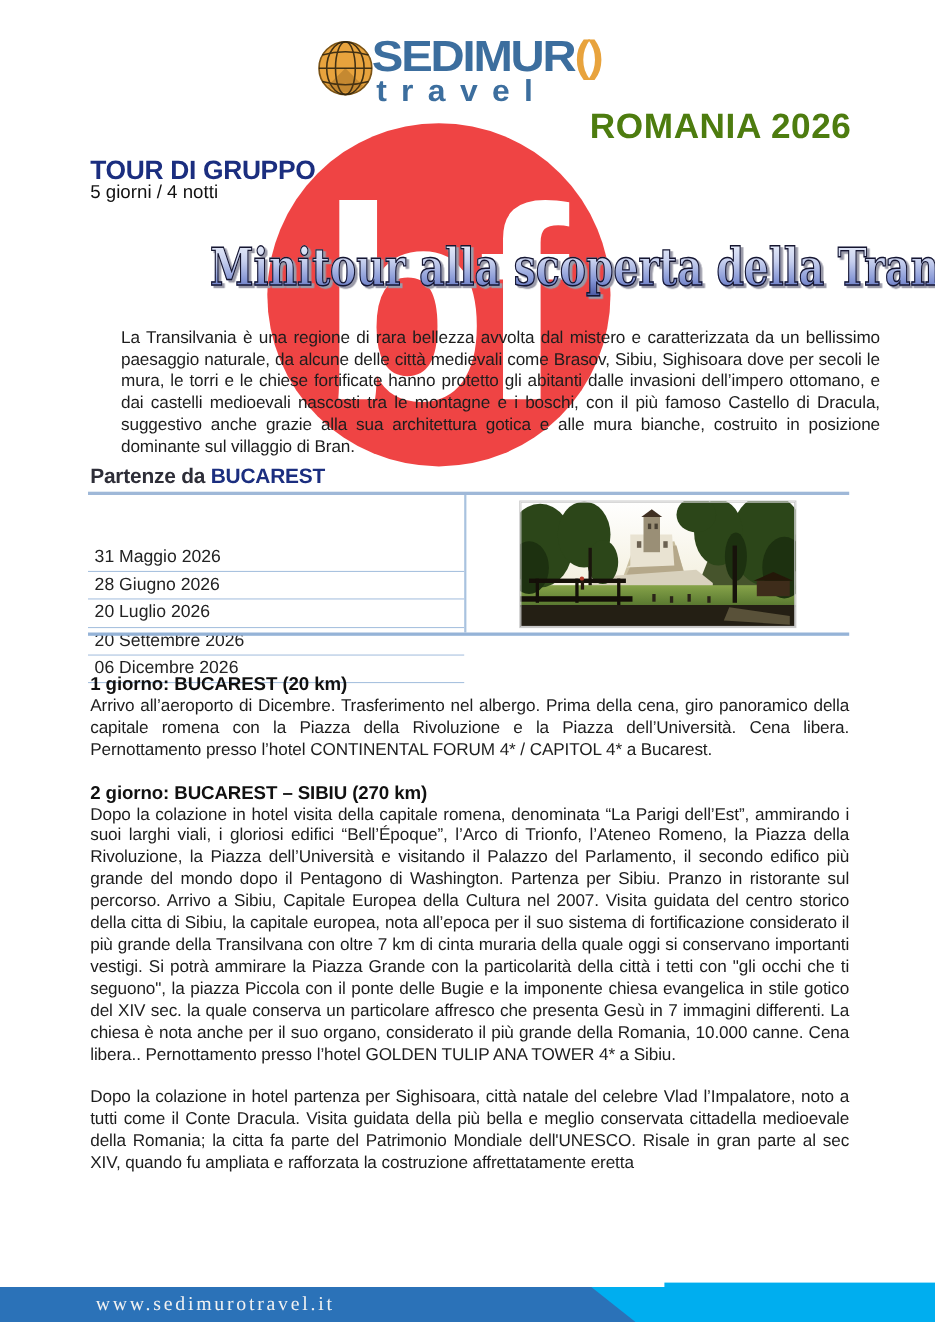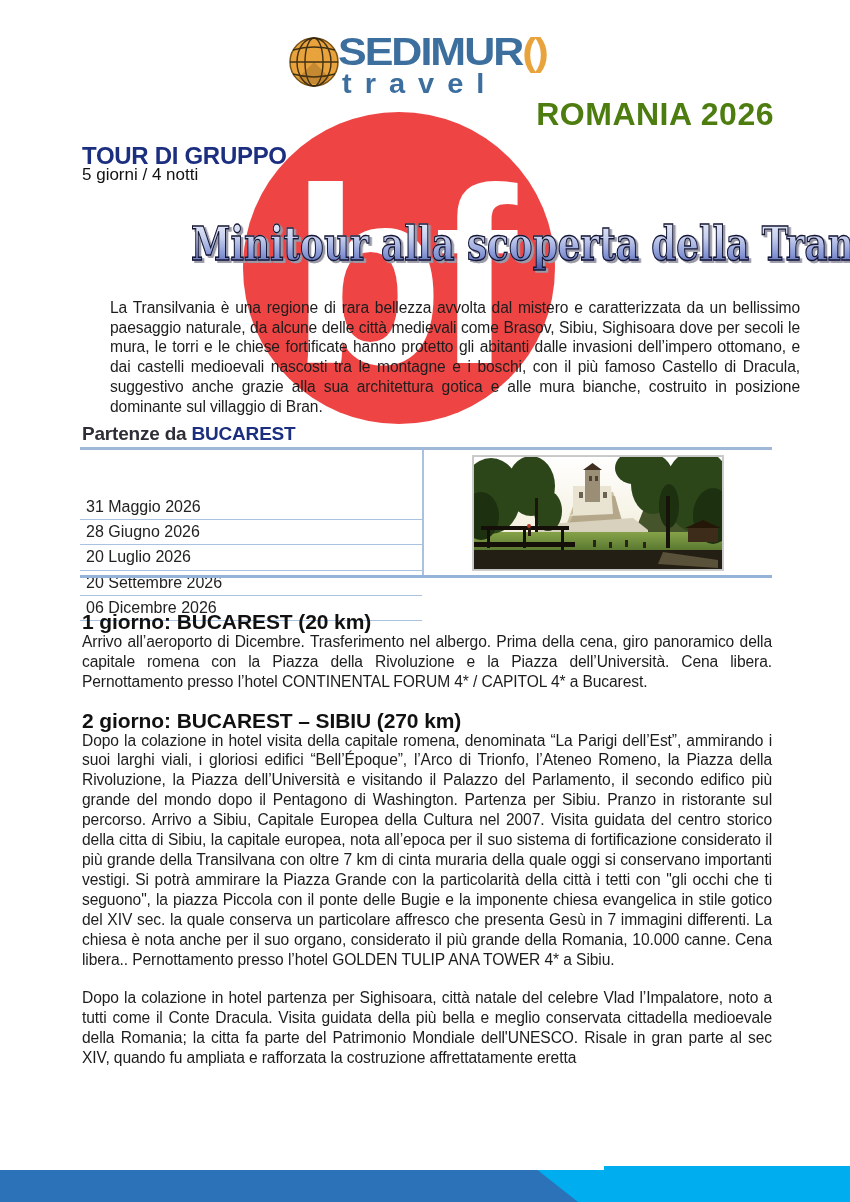--- a/index.html
+++ b/index.html
@@ -51,21 +51,21 @@
   .rule-bottom{left:80px;top:575px;width:692px;height:3px;background:#95B3D7;}
   .dates-col{left:80px;top:450px;width:342px;margin-top:45px;}
   .date-row{height:24.2px;line-height:24.2px;padding-left:6px;font-size:16px;color:#222;
             border-bottom:1.5px solid #A9C2DF;}
   .v-divider{left:422px;top:450px;width:1.5px;height:125px;background:#A9C2DF;}
   .castle-photo{left:472px;top:455px;width:250px;height:114px;border:1px solid #cccccc;background:#fff;}
 
   
   .itinerary{left:82px;top:612px;width:690px;}
   .day{margin:0 0 19px 0;}
-  .day-heading{font-size:21px;font-weight:700;line-height:19.9px;color:#111;}
+  .day-heading{font-size:17px;font-weight:700;line-height:19.9px;color:#111;}
   .day-body{margin:0;}
 
   
   .footer{left:0;right:0;bottom:0;height:36px;}
   .footer-light{position:absolute;left:71%;right:0;top:0;bottom:0;background:#00AEEF;}
   .footer-light2{position:absolute;left:60%;width:16%;top:4px;bottom:0;background:#00AEEF;}
   .footer-dark{position:absolute;left:0;width:68%;top:4px;bottom:0;background:#2B72B8;
                -webkit-clip-path:polygon(0 0,93% 0,100% 100%,0 100%);
                clip-path:polygon(0 0,93% 0,100% 100%,0 100%);}
   .footer-url{position:absolute;left:87px;top:9px;font-family:"Liberation Serif",serif;
@@ -202,15 +202,16 @@
     <div class="day">
       <p class="day-body"><span>Dopo la colazione in hotel partenza per Sighisoara,  città natale del celebre Vlad l’Impalatore, noto a tutti come il Conte Dracula. Visita guidata della più bella e meglio conservata cittadella medioevale della Romania; la citta fa parte del Patrimonio Mondiale dell'UNESCO. Risale in gran parte al sec XIV, quando fu ampliata e rafforzata la costruzione affrettatamente eretta</span></p>
     </div>
 
   </div>
 
   <div class="layer footer">
     <div class="footer-light"></div>
     <div class="footer-light2"></div>
     <div class="footer-dark"></div>
+    <a class="footer-url">www.sedimurotravel.it</a>
   </div>
 
 </div>
 
 </body></html>

